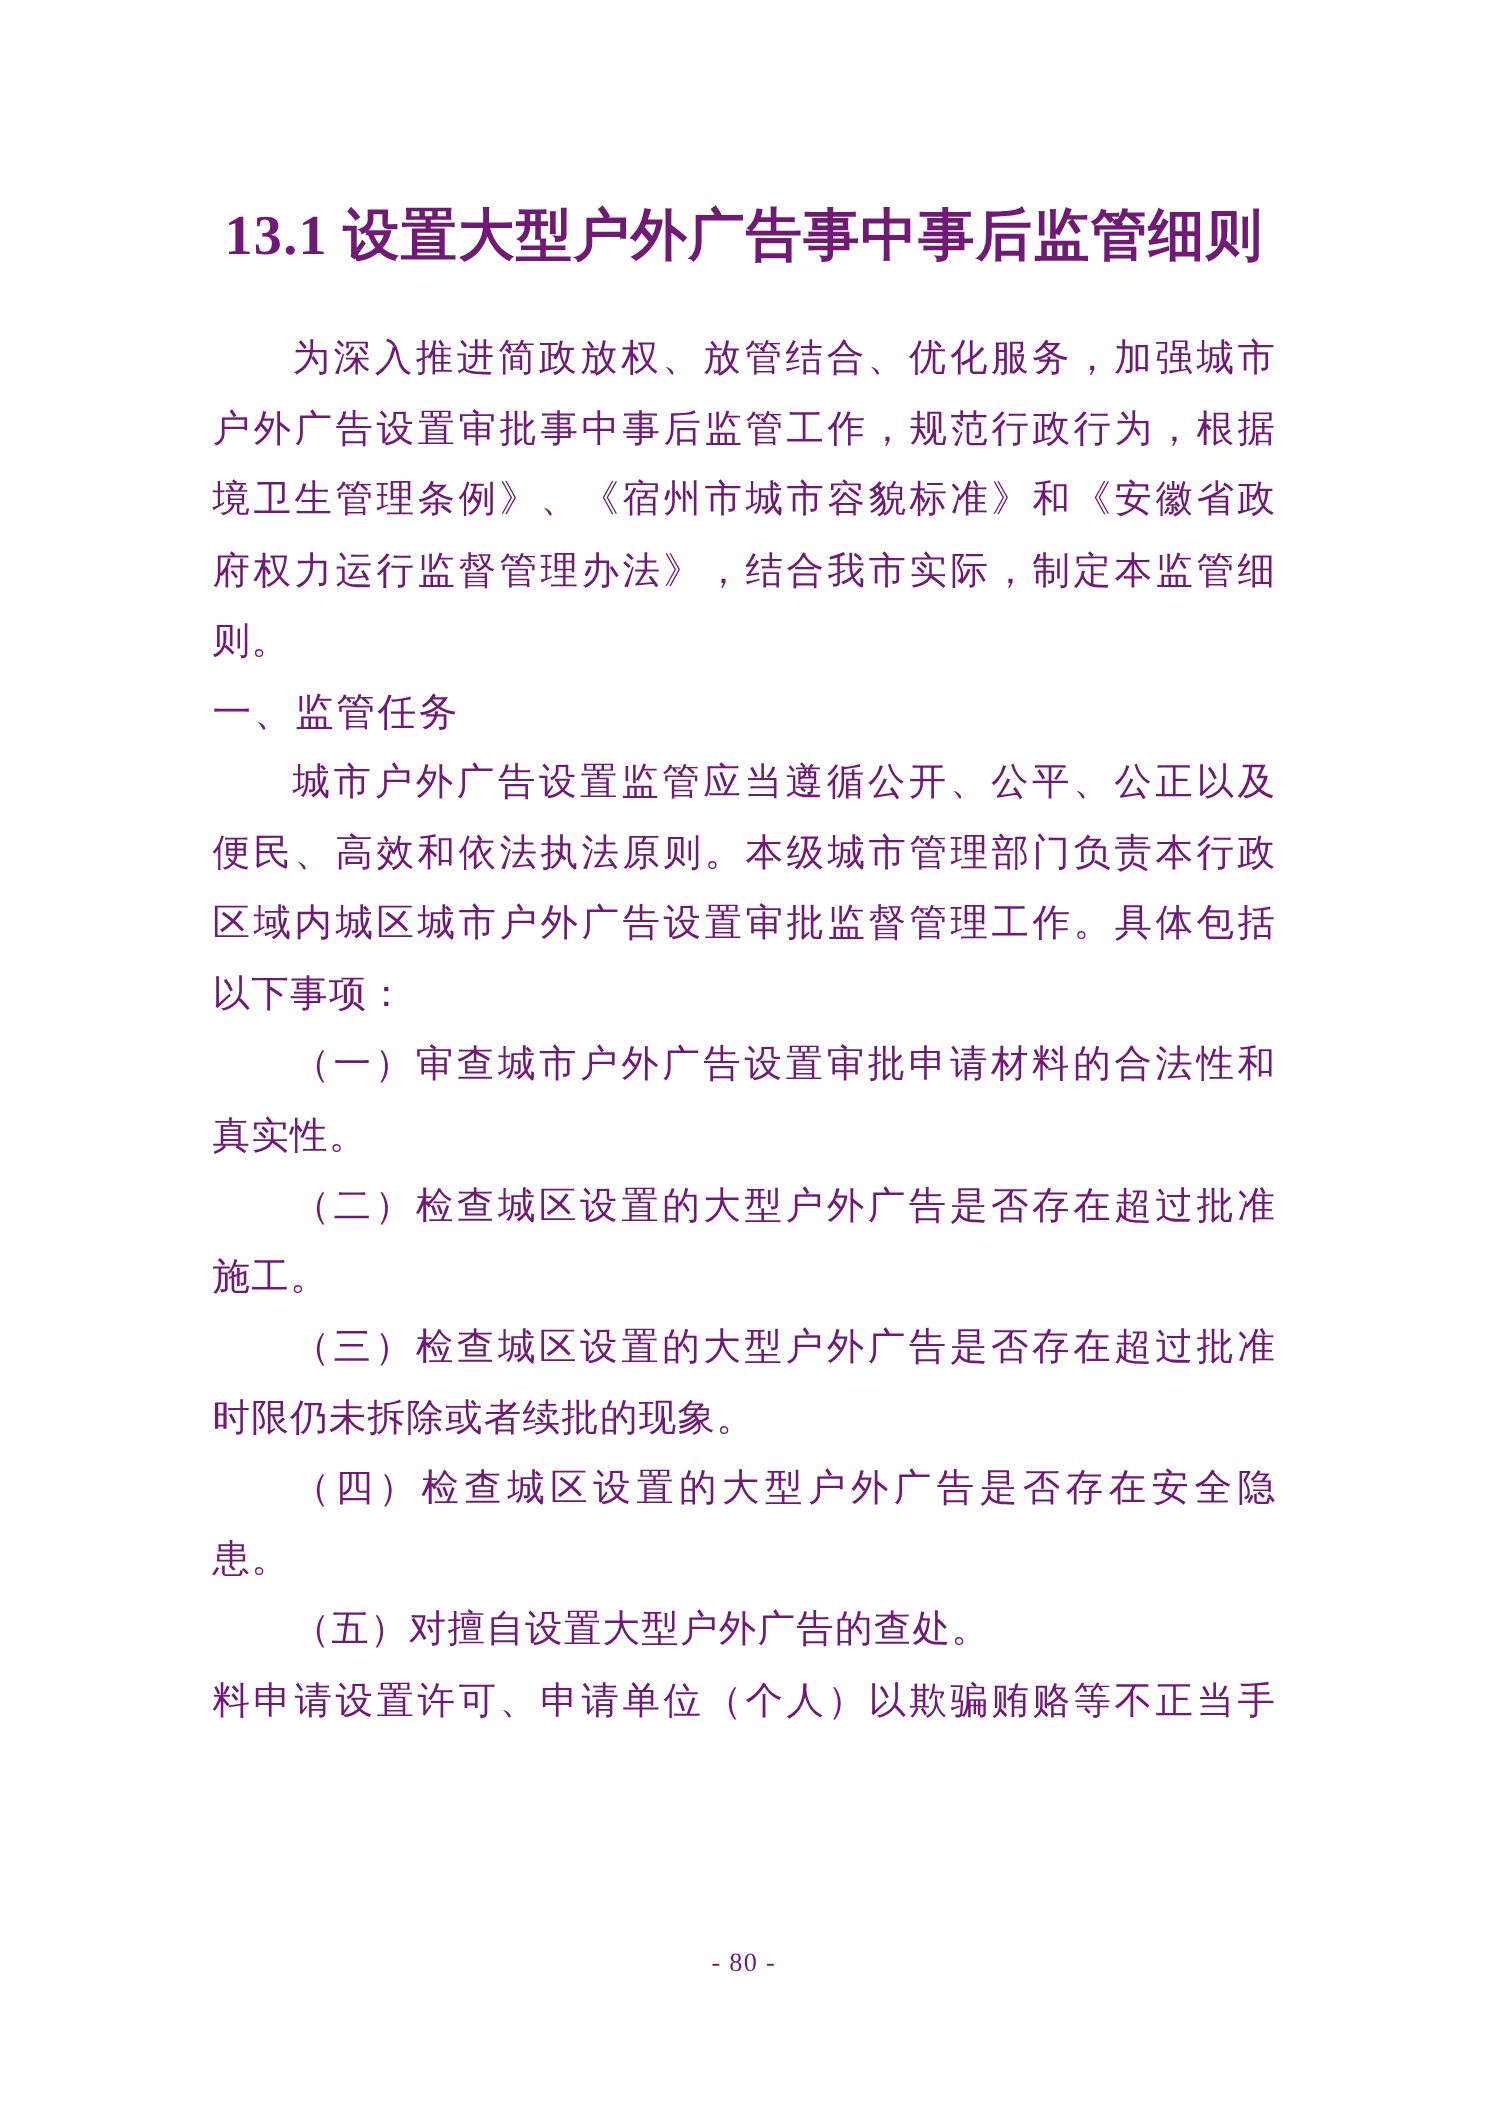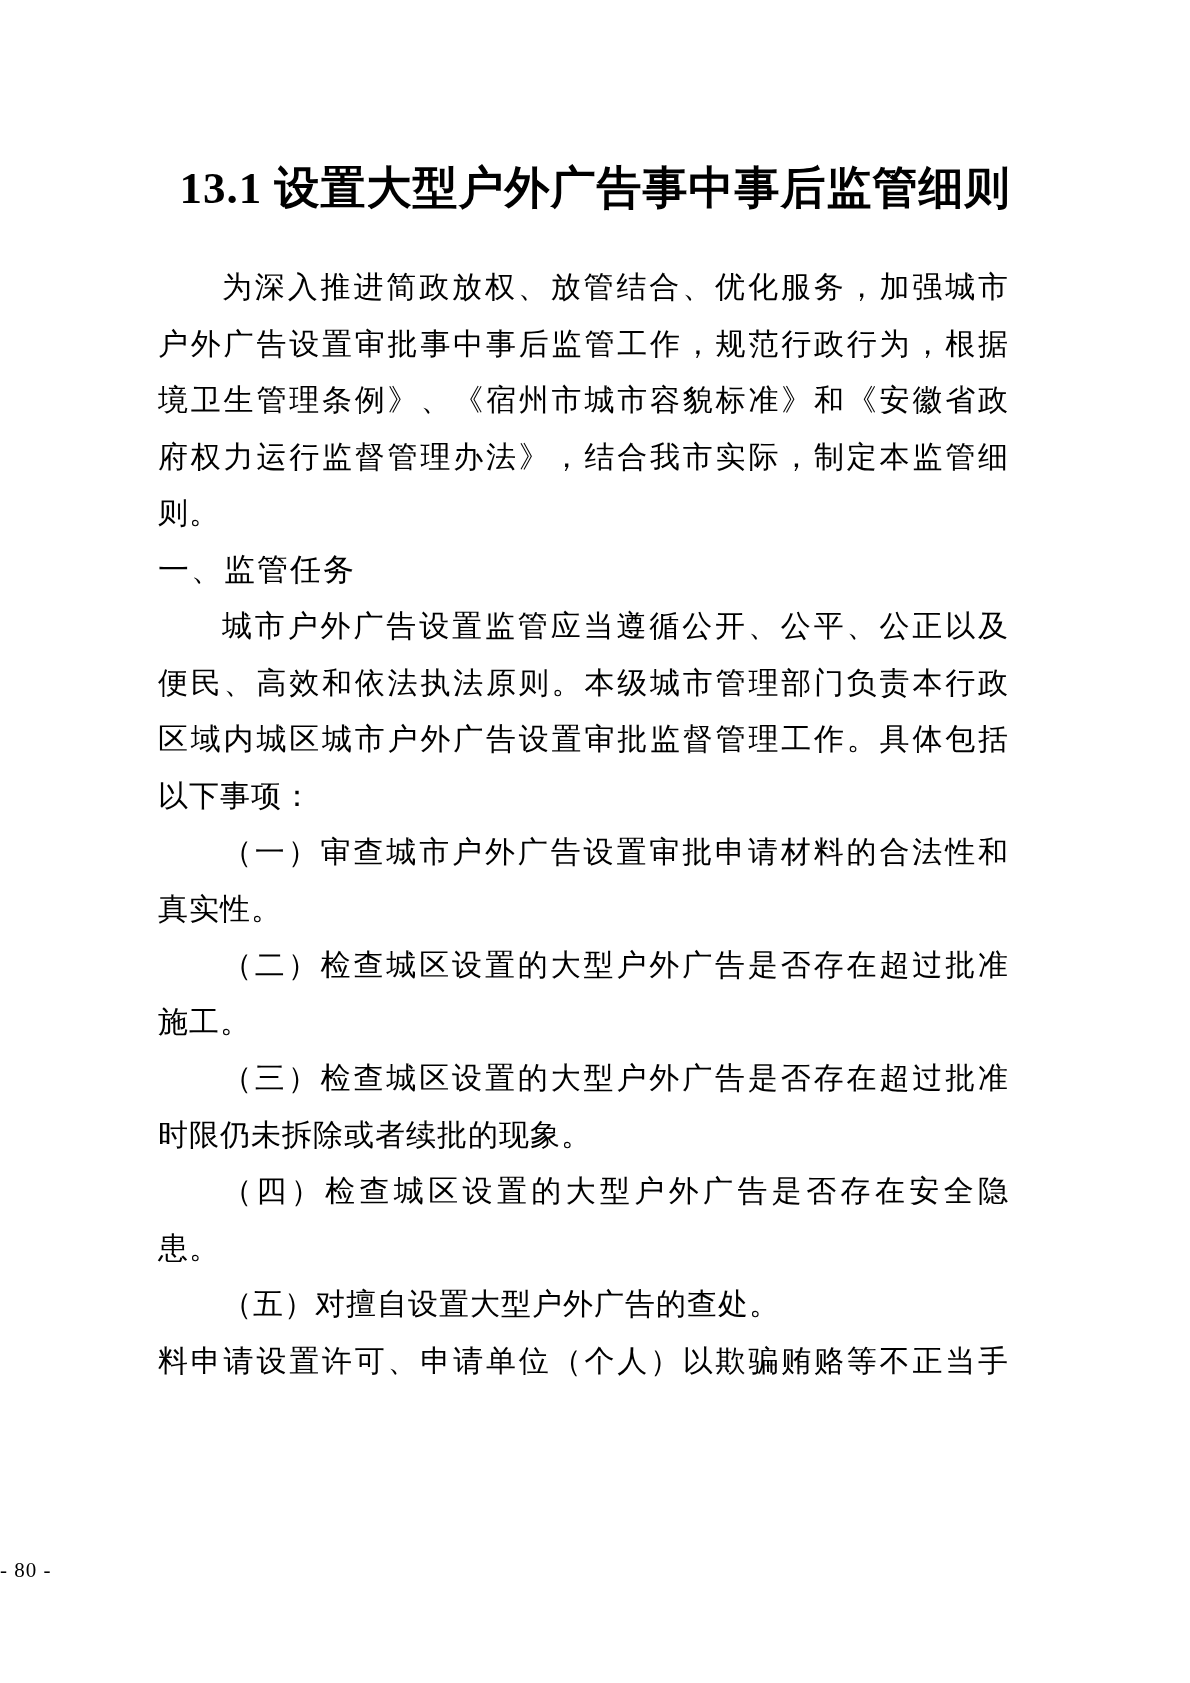--- a/index.html
+++ b/index.html
@@ -6,39 +6,39 @@
     margin: 0;
     padding: 0;
     background: #ffffff;
   }
   .page {
     position: relative;
     width: 1190px;
     height: 1683px;
     background: #ffffff;
     overflow: hidden;
-    color: #000000;
+    color: #701a75;
     font-family: "Liberation Serif", "DejaVu Serif", serif;
   }
   .doc-title {
     position: absolute;
     top: 128px;
     left: 95px;
     right: 95px;
     text-align: center;
     font-family: "Liberation Serif", "DejaVu Serif", serif;
     font-weight: bold;
     font-size: 45px;
     letter-spacing: 1px;
     white-space: nowrap;
   }
   .body-text {
     position: absolute;
     top: 259px;
-    left: 158px;
+    left: 170px;
     width: 850px;
   }
   .ln {
     height: 56.5px;
     line-height: 56.5px;
     font-size: 30px;
     font-family: "Liberation Serif", "DejaVu Serif", serif;
     white-space: nowrap;
     letter-spacing: 1px;
   }
@@ -55,20 +55,21 @@
     font-family: "Liberation Sans", "DejaVu Sans", sans-serif;
     font-weight: normal;
     font-size: 31px;
     letter-spacing: 2px;
   }
   .page-footer {
     position: absolute;
     top: 1558px;
     left: 0;
     width: 100%;
+    text-align: center;
     font-size: 21px;
     font-family: "Liberation Serif", "DejaVu Serif", serif;
     letter-spacing: 1px;
   }
 </style>
 </head>
 <body>
 
 <div class="page">
 

